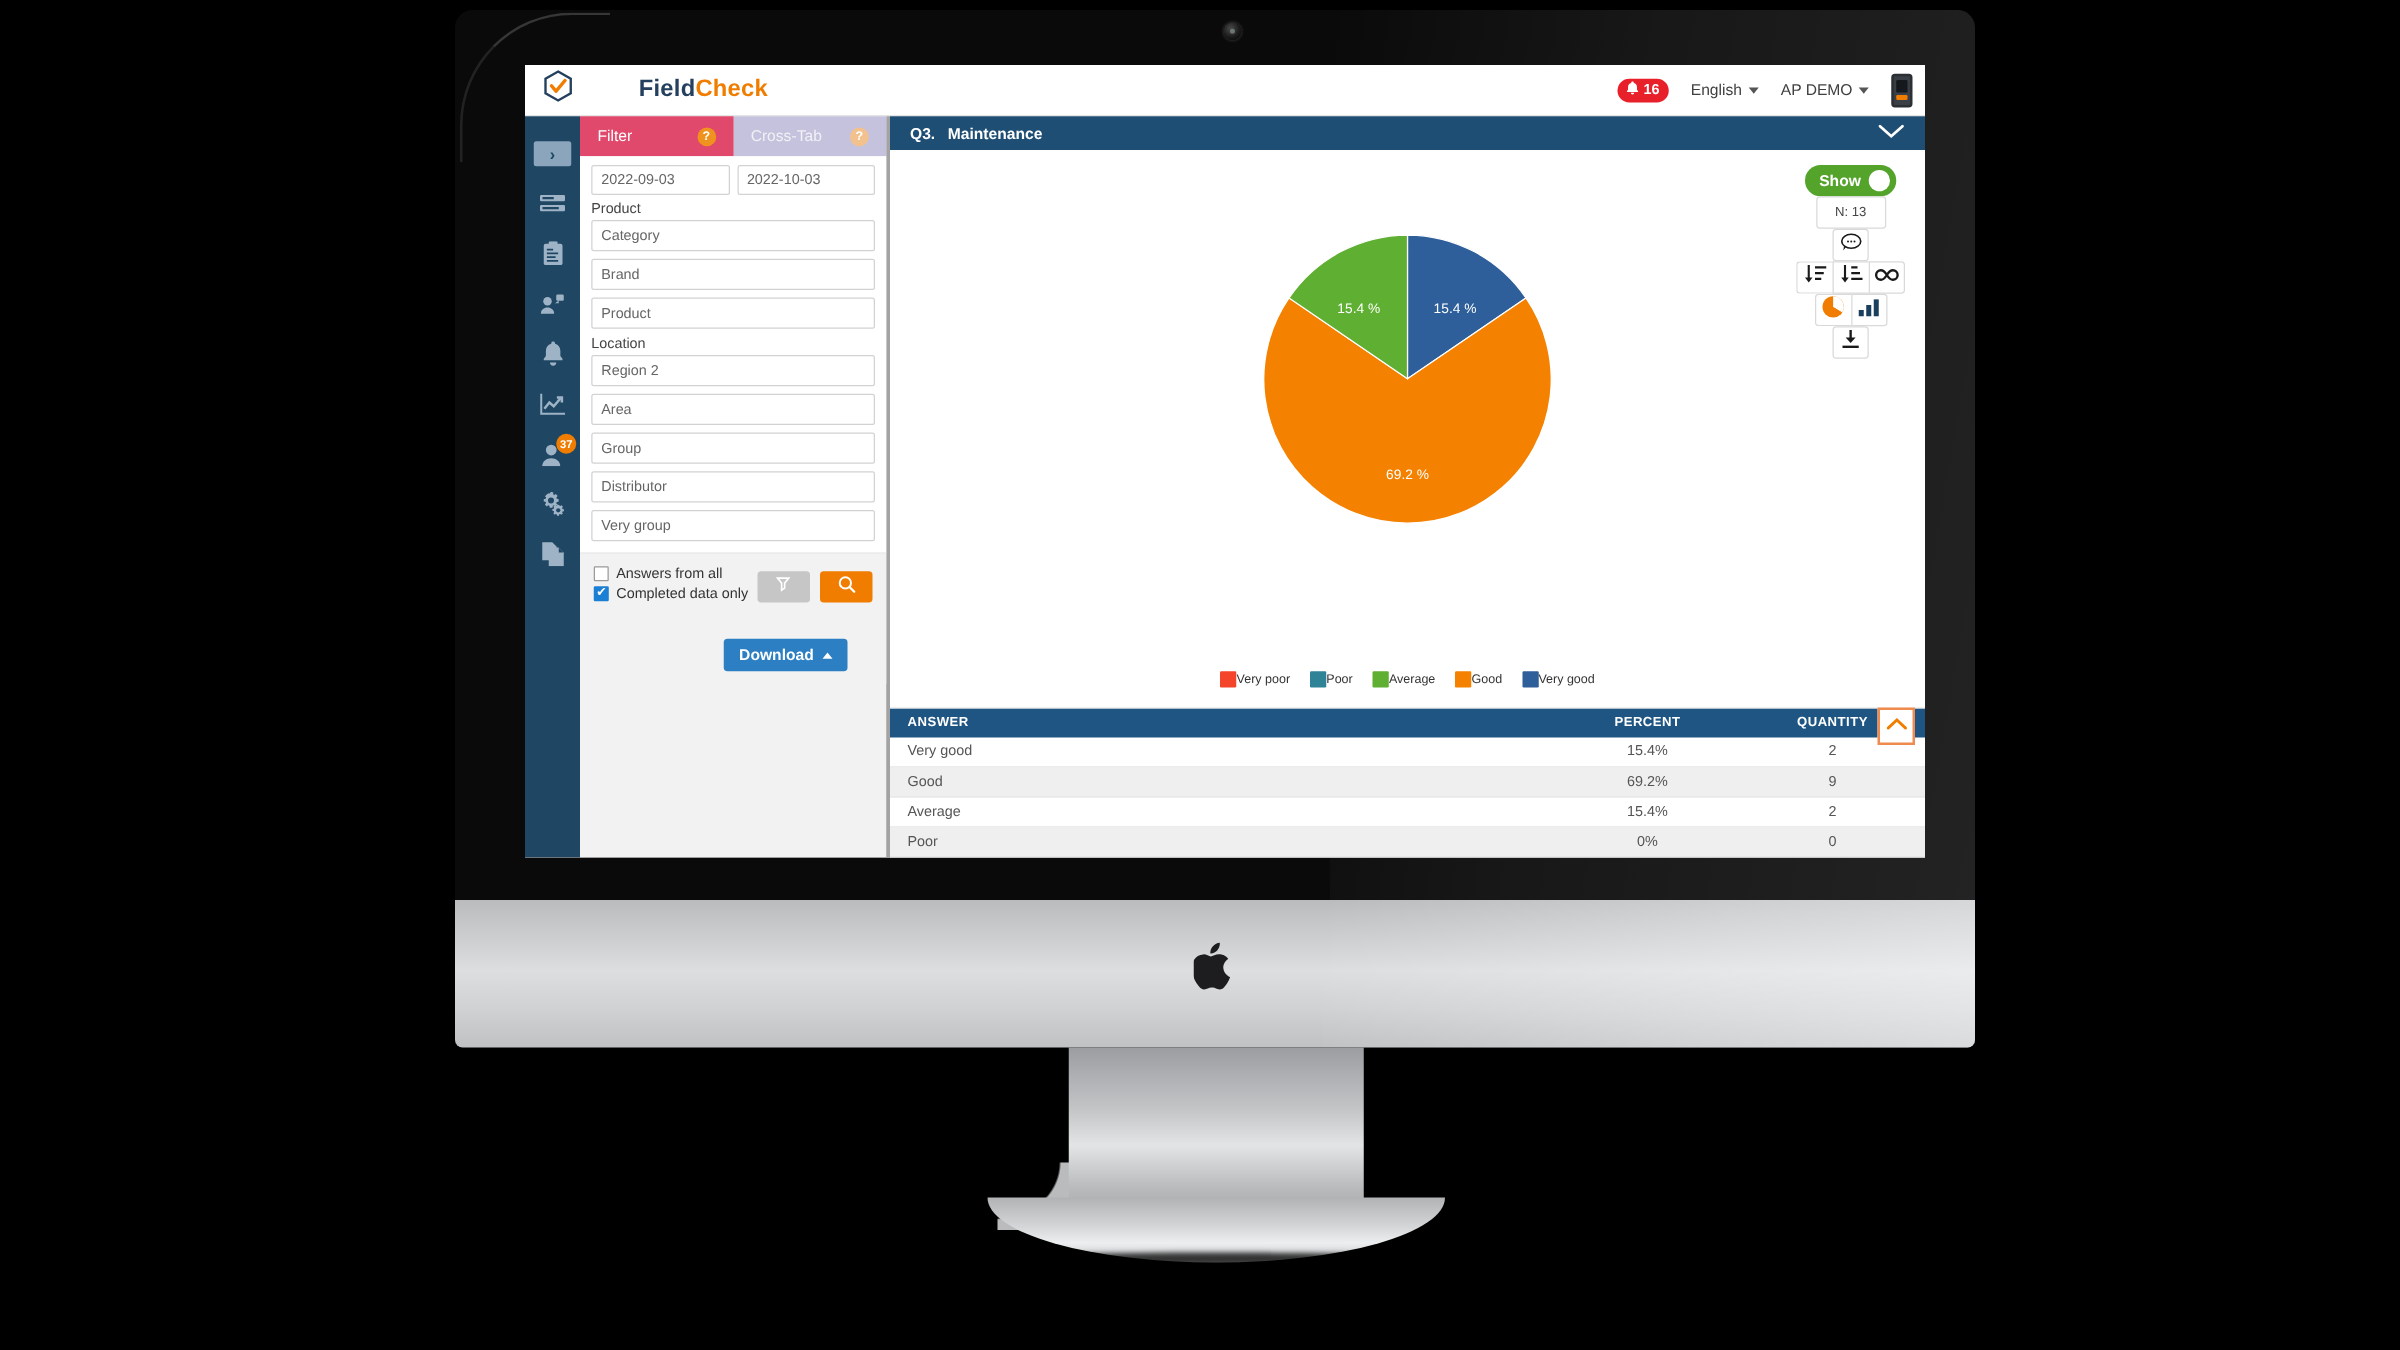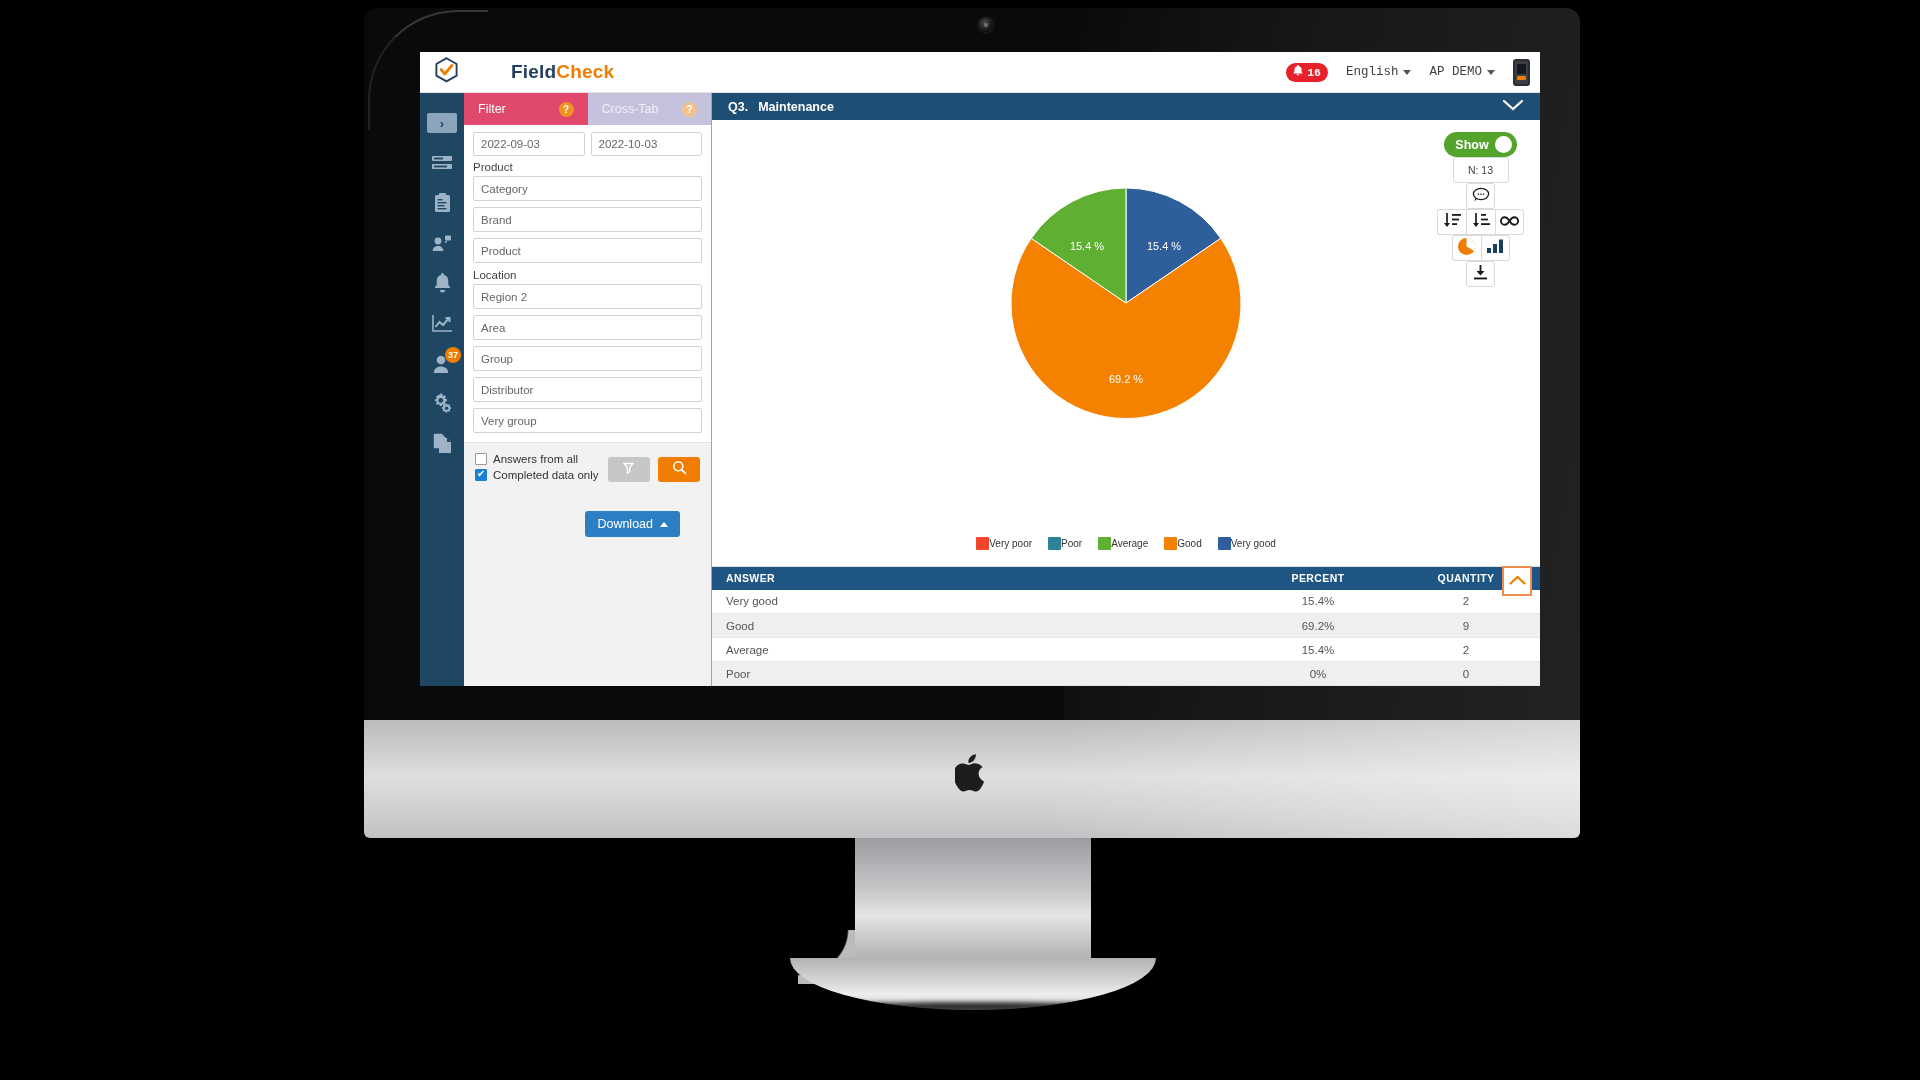--- a/index.html
+++ b/index.html
@@ -63,21 +63,21 @@
 
   
   .app-header {
     height: 41px; background: #fff; border-bottom: 1px solid #e4e4e4;
     display: flex; align-items: center; justify-content: space-between; padding: 0 10px 0 14px;
   }
   .brand { display: flex; align-items: center; gap: 8px; }
   .brand-name { font-size: 19px; font-weight: bold; letter-spacing: .2px; }
   .brand-name .f { color: #24405e; margin-left: 44px; }
   .brand-name .c { color: #f07d00; }
-  .hdr-right { display: flex; align-items: center; gap: 18px; font-family: Liberation Mono, monospace; }
+  .hdr-right { display: flex; align-items: center; gap: 18px; }
   .notif {
     background: #e8202a; color: #fff; border-radius: 11px; height: 19px; padding: 0 7px;
     display: flex; align-items: center; gap: 4px; font-size: 11.5px; font-weight: bold;
   }
   .hdr-link { font-size: 12.5px; color: #3f3f3f; display: flex; align-items: center; gap: 5px; }
   .caret-d { width: 0; height: 0; border-left: 4px solid transparent; border-right: 4px solid transparent; border-top: 5px solid #555; }
   .device-icon { width: 17px; height: 27px; border-radius: 3px; background: #3a3f45; border: 2px solid #2b2f34; position: relative; }
   .device-icon::before { content:""; position:absolute; left:2px; top:3px; right:2px; height:10px; background:#15181c; border-radius:1px; }
   .device-icon::after { content:""; position:absolute; left:2px; bottom:4px; right:2px; height:4px; background:#f07d00; border-radius:1px; }
 
@@ -89,21 +89,21 @@
   .rail-toggle {
     width: 30px; height: 20px; background: #8ba5bd; border-radius: 2px;
     display: flex; align-items: center; justify-content: center; color: #1f4763; font-size: 13px; font-weight: bold;
   }
   .rail-icon { color: #9fb3c6; display: flex; }
   .rail-badge {
     position: absolute; right: 3px; top: 4px; background: #f07d00; color: #fff; border-radius: 50%;
     width: 16px; height: 16px; font-size: 9px; font-weight: bold; display: flex; align-items: center; justify-content: center;
   }
 
-  .filter-panel { width: 248px; background: #f2f2f2; border-right: 1px solid #a3a3a3; display: flex; flex-direction: column; }
+  .filter-panel { width: 248px; background: #f2f2f2; border-right: 3px solid #a3a3a3; display: flex; flex-direction: column; }
   .tabs { display: flex; }
   .tab { flex: 1; height: 32px; display: flex; align-items: center; justify-content: space-between; padding: 0 14px; font-size: 12.5px; }
   .tab.active { background: #e0486c; color: #fff; }
   .tab.inactive { background: #c5c2dd; color: #f0f0f5; }
   .tab-q { width: 15px; height: 15px; border-radius: 50%; font-size: 10px; font-weight: bold; display: flex; align-items: center; justify-content: center; color: #fff; }
   .tab.active .tab-q { background: #f0921e; }
   .tab.inactive .tab-q { background: #f3c18d; }
 
   .filter-fields { background: #fff; border-bottom: 1px solid #e2e2e2; padding: 7px 9px 9px; }
   .date-row { display: flex; gap: 6px; }
@@ -122,21 +122,21 @@
   .chk.on { background: #1b7fd4; border-color: #1b7fd4; }
   .chk.on::after { content: "✔"; position: absolute; left: 1px; top: -2px; color: #fff; font-size: 10px; }
   .opt-row { display: flex; align-items: flex-start; justify-content: space-between; }
   .btn-group { display: flex; gap: 8px; align-items: center; padding-top: 4px; }
   .btn-sq { width: 42px; height: 25px; border-radius: 3px; display: flex; align-items: center; justify-content: center; color: #fff; }
   .btn-reset { background: #c6c6c6; }
   .btn-search { background: #f07d00; }
   .dl-row { display: flex; justify-content: flex-end; margin-top: 26px; padding-right: 20px; }
   .btn-download {
     background: #2b7fc2; color: #fff; font-size: 12.5px; border-radius: 3px; height: 26px;
-    padding: 0 12px; display: flex; align-items: center; gap: 7px;
+    padding: 0 12px; display: flex; align-items: center; gap: 7px; font-weight: bold;
   }
   .caret-u { width: 0; height: 0; border-left: 4px solid transparent; border-right: 4px solid transparent; border-bottom: 5px solid #fff; }
 
   
   .content { flex: 1; background: #fff; display: flex; flex-direction: column; justify-content: flex-end; }
   .q-header {
     height: 27px; background: #1f4e74; color: #fff; display: flex; align-items: center;
     justify-content: space-between; padding: 0 16px 0 16px; font-size: 12.5px; font-weight: bold;
   }
   .q-header .q-title { display: flex; gap: 10px; }

